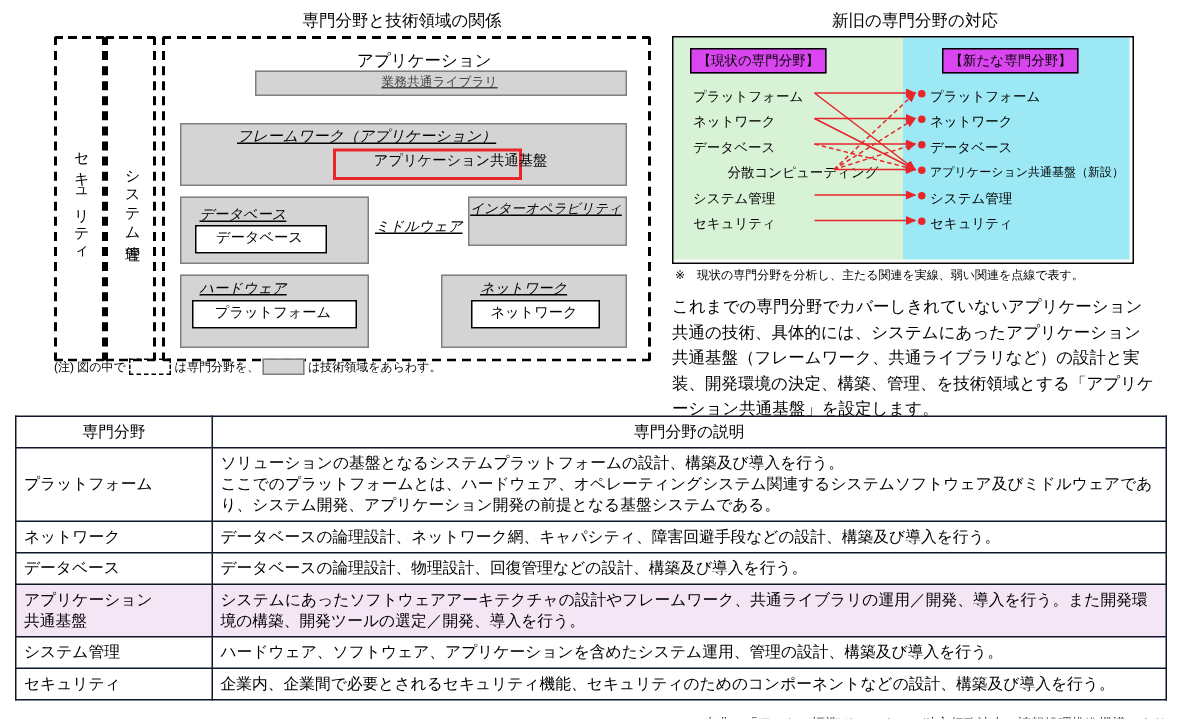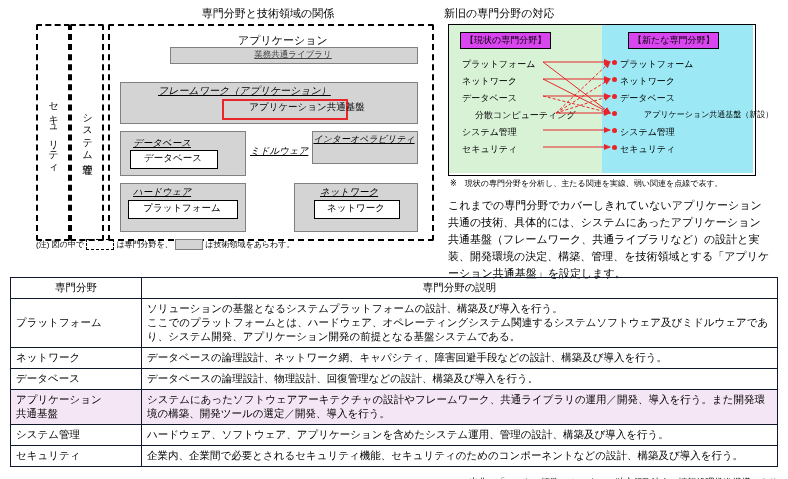--- a/index.html
+++ b/index.html
@@ -60,21 +60,21 @@
   #hw-inner-label{left:128px;top:200px;width:108px;height:17px;font-size:9.5px;}
   #nw-outer{left:294px;top:183px;width:122px;height:47px;}
   #nw-label{left:320px;top:186px;font-size:9.5px;}
   #nw-inner{left:314px;top:200px;width:84px;height:17px;}
   #nw-inner-label{left:314px;top:200px;width:84px;height:17px;font-size:9.5px;}
   #legend-note{left:36px;top:239px;width:400px;font-size:8px;}
   .legend-chip{display:inline-block;width:26px;height:9px;border:1px dashed #000;vertical-align:middle;}
   .legend-chip2{display:inline-block;width:26px;height:9px;border:1px solid #808080;background:#d4d4d4;vertical-align:middle;}
 
   
-  #map-title{left:444px;top:6px;width:300px;font-size:11px;}
+  #map-title{left:460px;top:6px;width:300px;text-align:center;font-size:11px;}
   #map-frame{left:448px;top:24px;width:306px;height:150px;border:1px solid #000;}
   #map-left{left:449px;top:25px;width:153px;height:148px;background:#d8f2d6;}
   #map-right{left:602px;top:25px;width:151px;height:148px;background:#9ce9f5;}
   .map-head{position:absolute;font-size:9px;border:1px solid #000;background:#d946ef;padding:1px 4px;}
   .map-item{position:absolute;font-size:9px;white-space:nowrap;}
   .dot{position:absolute;width:5px;height:5px;border-radius:50%;background:#e8262a;}
   #map-note{left:450px;top:178px;width:310px;font-size:8px;}
 
   
   #para{left:448px;top:197px;width:322px;font-size:11px;line-height:1.55;}
@@ -145,28 +145,28 @@
 <div class="abs" id="map-left"></div>
 <div class="abs" id="map-right"></div>
 <div class="abs" id="map-frame"></div>
 
 <div class="map-head" style="left:460px;top:32px;">【現状の専門分野】</div>
 <div class="map-head" style="left:628px;top:32px;">【新たな専門分野】</div>
 
 <div class="map-item" style="left:462px;top:58px;">プラットフォーム</div>
 <div class="map-item" style="left:462px;top:75px;">ネットワーク</div>
 <div class="map-item" style="left:462px;top:92px;">データベース</div>
-<div class="map-item" style="left:475px;top:109px;">分散コンピューティング</div>
+<div class="map-item" style="left:485px;top:109px;">分散コンピューティング</div>
 <div class="map-item" style="left:462px;top:126px;">システム管理</div>
 <div class="map-item" style="left:462px;top:143px;">セキュリティ</div>
 
 <div class="map-item" style="left:620px;top:58px;">プラットフォーム</div>
 <div class="map-item" style="left:620px;top:75px;">ネットワーク</div>
 <div class="map-item" style="left:620px;top:92px;">データベース</div>
-<div class="map-item" style="left:620px;top:109px;font-size:8px;margin-left:24px;">アプリケーション共通基盤（新設）</div>
+<div class="map-item" style="left:620px;top:109px;font-size:8px;">アプリケーション共通基盤（新設）</div>
 <div class="map-item" style="left:620px;top:126px;">システム管理</div>
 <div class="map-item" style="left:620px;top:143px;">セキュリティ</div>
 
 <div class="dot" style="left:612px;top:60px;"></div>
 <div class="dot" style="left:612px;top:77px;"></div>
 <div class="dot" style="left:612px;top:94px;"></div>
 <div class="dot" style="left:612px;top:111px;"></div>
 <div class="dot" style="left:612px;top:128px;"></div>
 <div class="dot" style="left:612px;top:145px;"></div>
 

